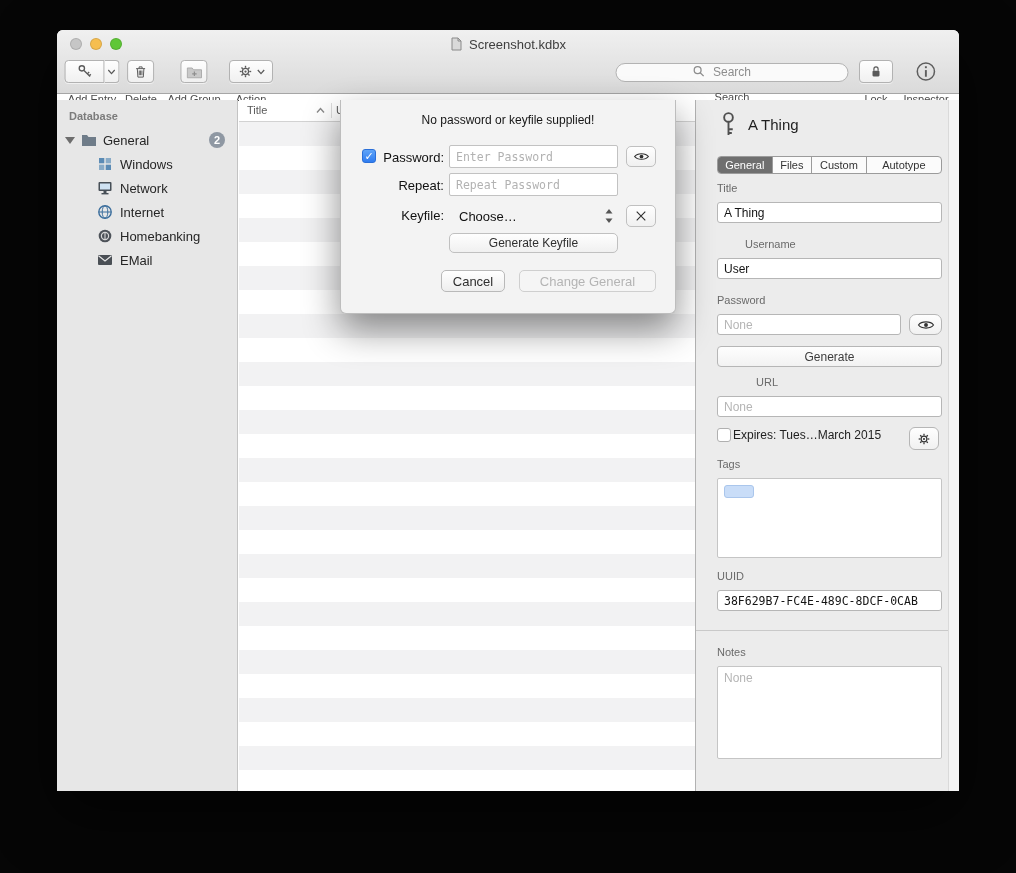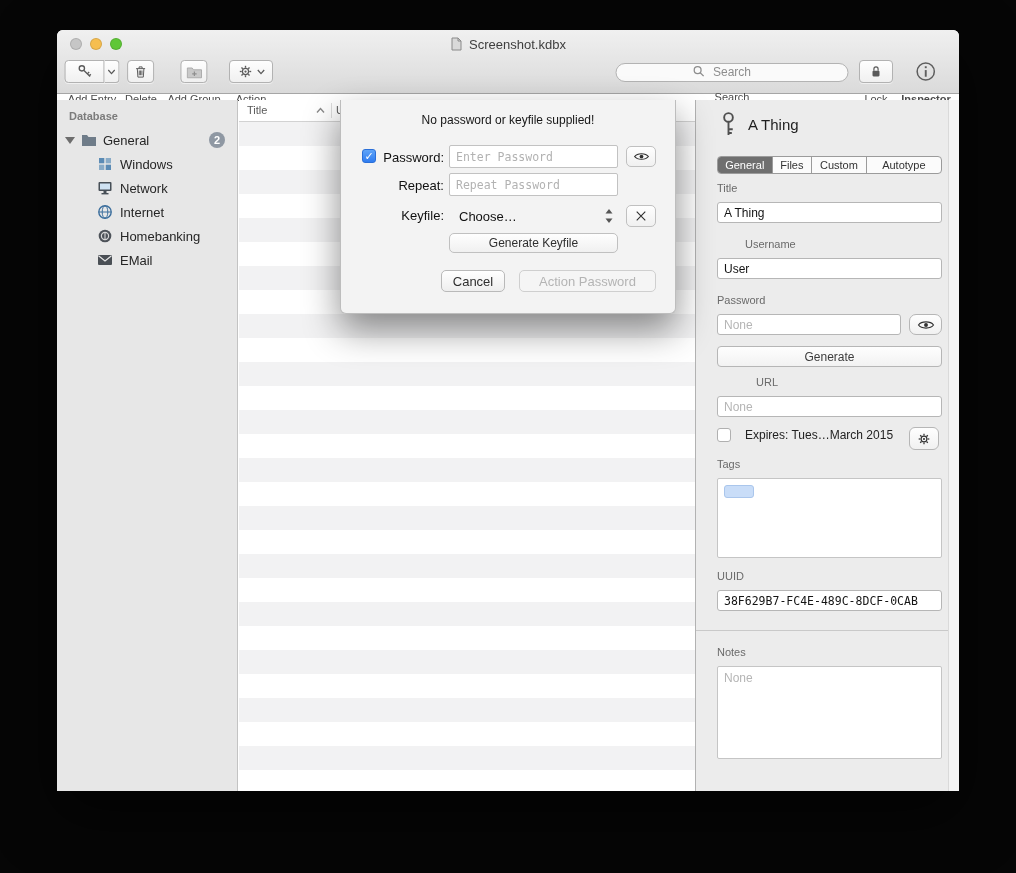--- a/index.html
+++ b/index.html
@@ -91,21 +91,21 @@
   .pillbtn { position:absolute; left:213px; width:33px; height:21px; border:1px solid #b6b6b6;
              border-radius:7px; background:linear-gradient(#fefefe,#f1f1f1); display:flex;
              align-items:center; justify-content:center; color:#333; }
   .insp-btn { position:absolute; left:21px; width:225px; height:21px; border:1px solid #b6b6b6;
               border-radius:4px; background:linear-gradient(#fefefe,#f2f2f2); font-size:12px;
               color:#3c3c3c; display:flex; align-items:center; justify-content:center; }
   .checkbox { width:14px; height:14px; border-radius:3px; border:1px solid #b0b0b0; background:#fff;
               display:flex; align-items:center; justify-content:center; color:#fff; font-size:11px;
               font-family:"DejaVu Sans", sans-serif; }
   .checkbox.checked { background:linear-gradient(#5fa4f8,#2f7cf0); border-color:#2a6fd8; }
-  .expires-row { position:absolute; left:21px; top:328px; display:flex; align-items:center; gap:14px;
+  .expires-row { position:absolute; left:21px; top:328px; display:flex; align-items:center; gap:2px;
                  font-size:12px; color:#222; }
   .tokenbox { position:absolute; left:21px; top:378px; width:225px; height:80px; background:#fff;
               border:1px solid #c5c5c5; border-radius:2px; }
   .token { position:absolute; left:6px; top:6px; width:30px; height:13px; background:#c9ddf8;
            border:1px solid #aac6ec; border-radius:3px; }
   .uuidfield { font-family:"DejaVu Sans Mono", monospace; font-size:11.5px; }
   .insp-sep { position:absolute; left:0; right:0; top:530px; height:1px; background:#c9c9c9; }
   .notesbox { position:absolute; left:21px; top:566px; width:225px; height:93px; background:#fff;
               border:1px solid #c5c5c5; border-radius:2px; resize:none; font-family:inherit;
               font-size:12px; color:#222; padding:4px 6px; outline:none; }
@@ -233,21 +233,21 @@
         <div class="titem" style="left:819px;">
           <div class="tbtn" style="width:34px;">
             <svg width="14" height="15" viewBox="0 0 20 20">
               <rect x="5" y="9" width="10" height="8" rx="1.5" fill="currentColor"></rect>
               <path d="M7 9 V6.5 a3 3 0 0 1 6 0 V9" fill="none" stroke="currentColor" stroke-width="1.7"></path>
             </svg>
           </div>
           <div class="tlabel">Lock</div>
         </div>
 
-        <div class="titem" style="left:869px;font-weight:bold;">
+        <div class="titem" style="left:869px;">
           <div class="tbtn plainbtn" style="width:26px;">
             <svg width="21" height="21" viewBox="0 0 22 22">
               <circle cx="11" cy="11" r="9" fill="none" stroke="#5e5e5e" stroke-width="1.6"></circle>
               <rect x="10" y="9.5" width="2" height="7" fill="#5e5e5e"></rect>
               <rect x="10" y="5.5" width="2" height="2" fill="#5e5e5e"></rect>
             </svg>
           </div>
           <div class="tlabel">Inspector</div>
         </div>
       </div>
@@ -423,17 +423,17 @@
       </div>
       <div class="smallbtn" style="left:285px; top:105px; width:30px; height:22px;">
         <svg width="12" height="12" viewBox="0 0 14 14">
           <path d="M2 2 L12 12 M12 2 L2 12" stroke="currentColor" stroke-width="1.3" fill="none"></path>
         </svg>
       </div>
 
       <div class="smallbtn" style="left:108px; top:133px; width:169px; height:20px; font-size:12px;">Generate Keyfile</div>
 
       <div class="dlg-btn" style="left:100px; width:64px;">Cancel</div>
-      <div class="dlg-btn disabled" style="left:178px; width:137px;">Action Password</div>
+      <div class="dlg-btn disabled" style="left:178px; width:137px;">Change General</div>
     </div>
 
   </div>
 </div>
 
 </body></html>

